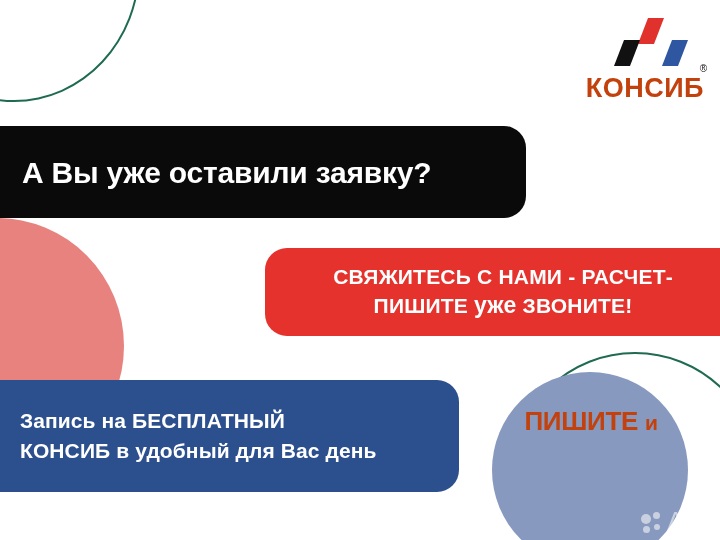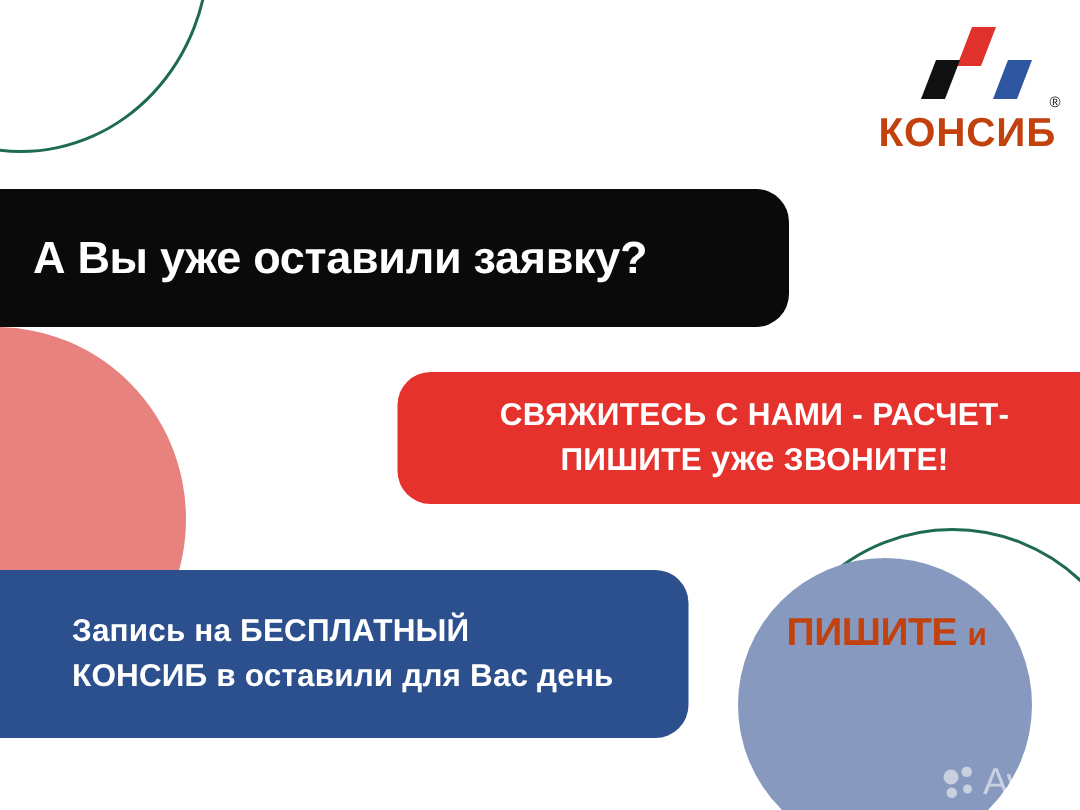--- a/index.html
+++ b/index.html
@@ -150,21 +150,20 @@
     border-radius: 0 22px 22px 0;
     padding-left: 46px;
     padding-right: 22px;
   }
   #banner-measure .banner-text {
     color: #FFFFFF;
     font-size: 21px;
     font-weight: 700;
     line-height: 1.45;
     letter-spacing: 0.1px;
-    margin-left: 28px;
   }
   #banner-measure .soft {
     font-weight: 700;
   }
 
   
   #cta-circle-text {
     position: absolute;
     left: 492px;
     top: 404px;
@@ -177,24 +176,24 @@
     letter-spacing: -0.3px;
   }
   #cta-circle-text .soft {
     font-size: 21px;
     font-weight: 700;
   }
 
   
   #watermark {
     position: absolute;
-    right: 12px;
+    right: 0;
     bottom: 6px;
     display: flex;
-    align-items: center;
+    align-items: flex-end;
     gap: 2px;
     opacity: 0.55;
   }
   #watermark-dots {
     position: relative;
     width: 24px;
     height: 22px;
   }
   #watermark-dots i {
     position: absolute;
@@ -245,21 +244,21 @@
       <span class="soft">уже</span>
       <span>ЗВОНИТЕ!</span>
     </span>
   </div>
 
   <div class="banner" id="banner-measure">
     <span class="banner-text">
       <span class="soft">Запись на</span>
       <span>БЕСПЛАТНЫЙ</span><br>
       <span>КОНСИБ</span>
-      <span class="soft">в оставили для Вас день</span>
+      <span class="soft">в удобный для Вас день</span>
     </span>
   </div>
 
   <div id="cta-circle-text">
     <span>ПИШИТЕ</span>
     <span class="soft">и</span><br>
   </div>
 
   <div id="watermark">
     <span id="watermark-dots">

